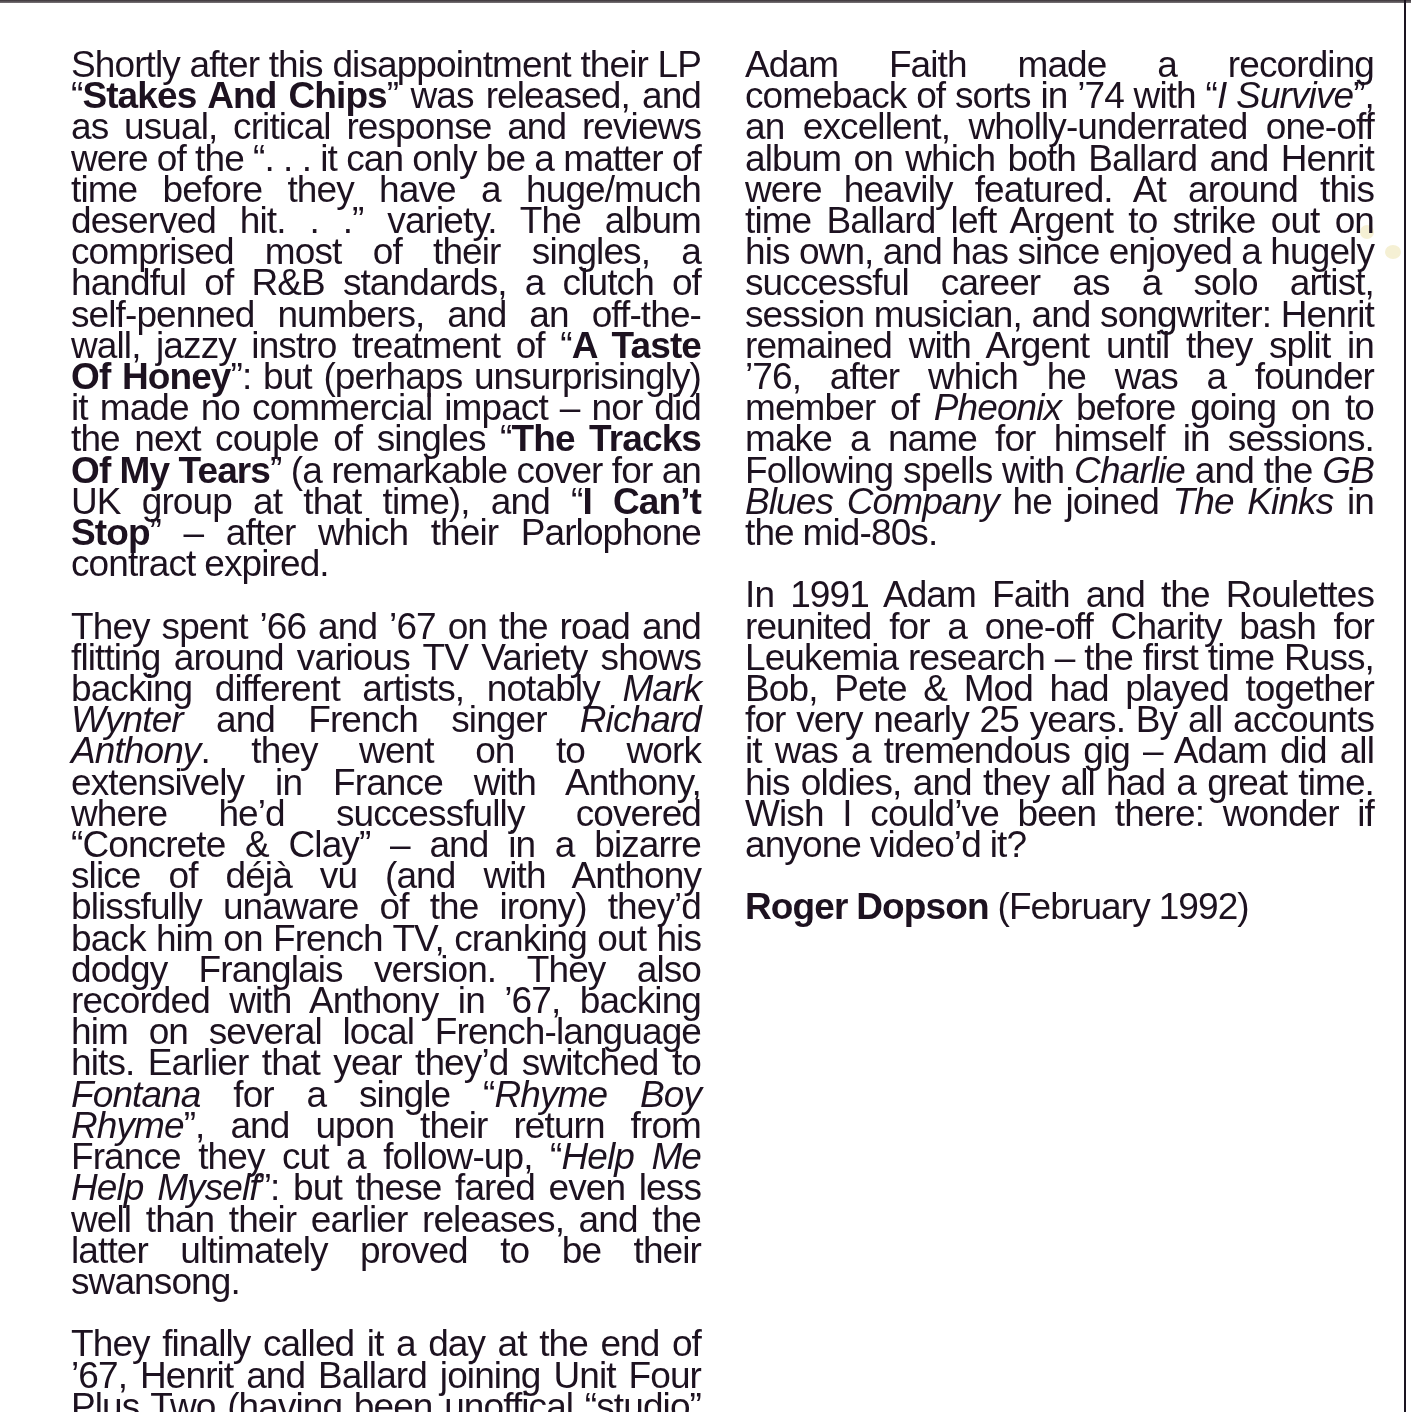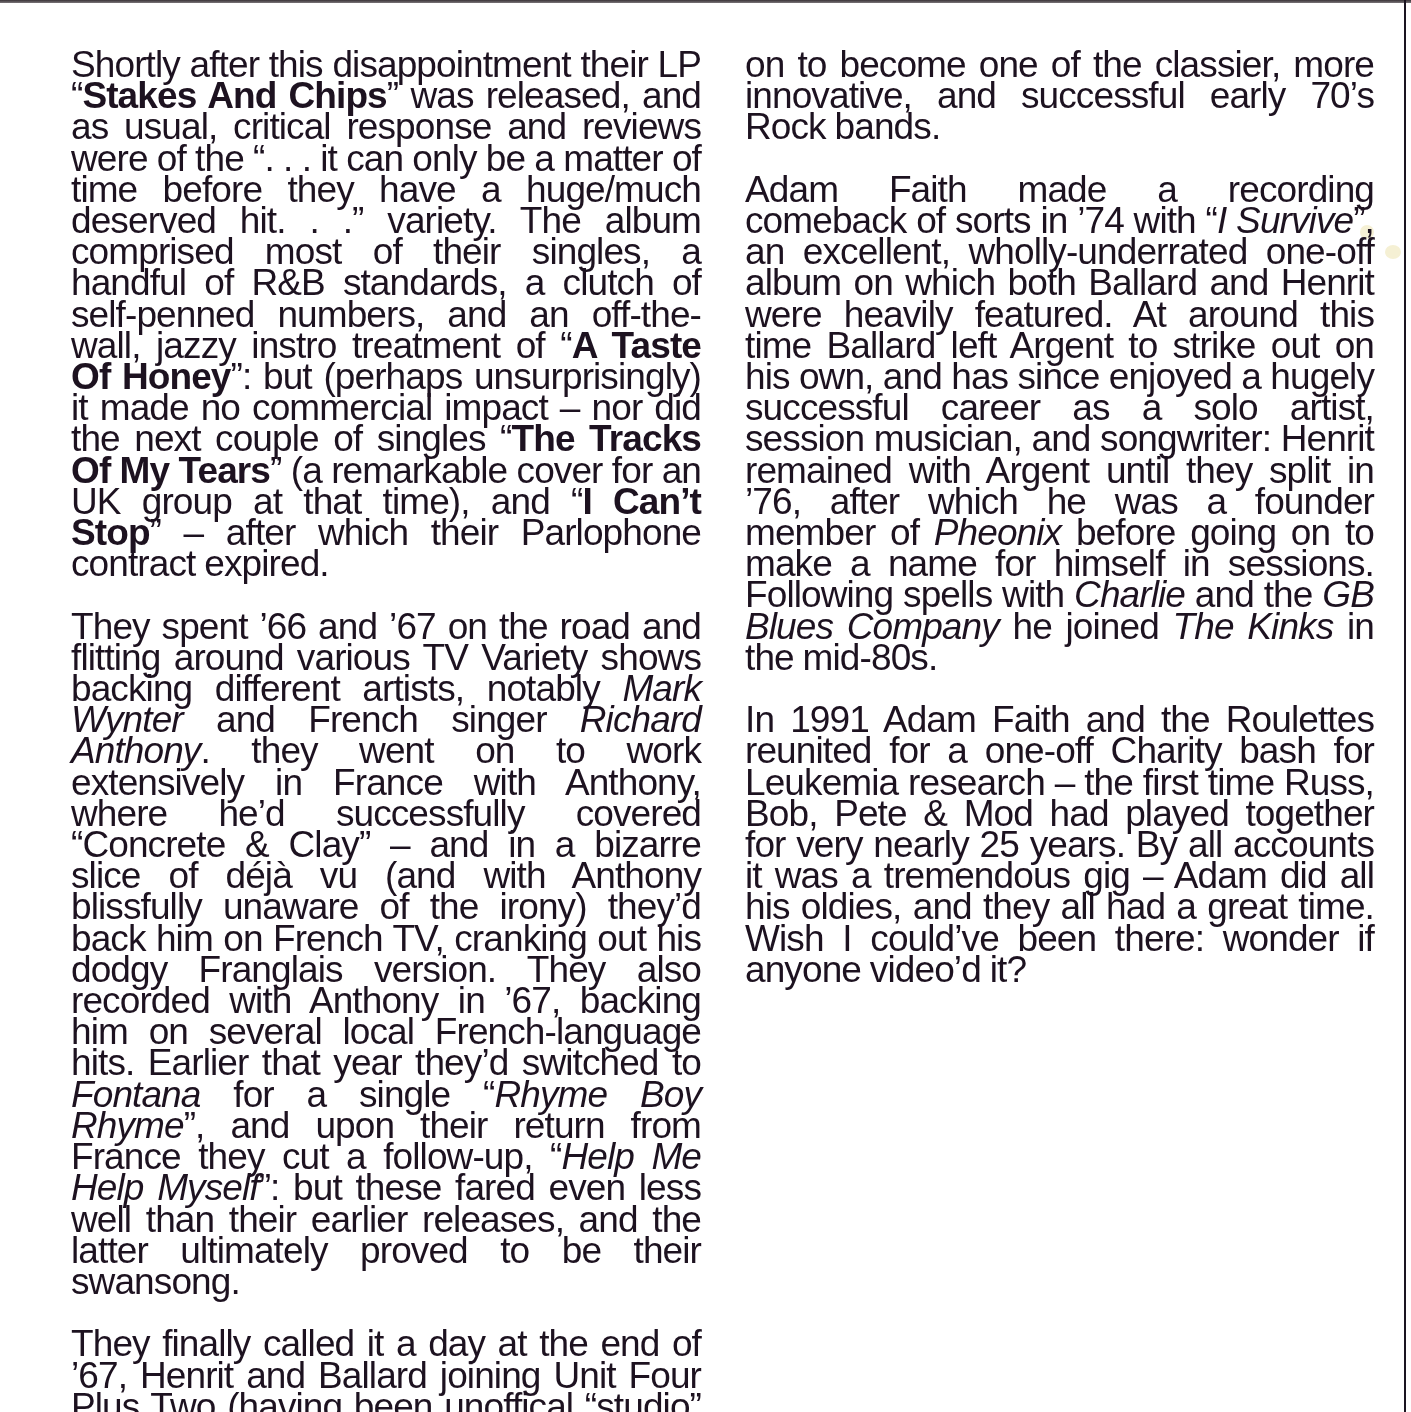--- a/index.html
+++ b/index.html
@@ -38,16 +38,16 @@
 <div class="speck" style="left:1360px;top:225px;width:14px;height:14px;"></div>
 <div class="speck" style="left:1385px;top:245px;width:16px;height:14px;"></div>
 
 <div class="col left">
   <p><span>Shortly after this disappointment their LP “</span><b>Stakes And Chips</b><span>” was released, and as usual, critical response and reviews were of the “. . . it can only be a matter of time before they have a huge/much deserved hit. . .” variety. The album comprised most of their singles, a handful of R&amp;B standards, a clutch of self-penned numbers, and an off-the-wall, jazzy instro treatment of “</span><b>A Taste Of Honey</b><span>”: but (perhaps unsurprisingly) it made no commercial impact – nor did the next couple of singles “</span><b>The Tracks Of My Tears</b><span>” (a remarkable cover for an UK group at that time), and “</span><b>I Can’t Stop</b><span>” – after which their Parlophone contract expired.</span></p>
   <p><span>They spent ’66 and ’67 on the road and flitting around various TV Variety shows backing different artists, notably </span><i>Mark Wynter</i><span> and French singer </span><i>Richard Anthony</i><span>. they went on to work extensively in France with Anthony, where he’d successfully covered “Concrete &amp; Clay” – and in a bizarre slice of déjà vu (and with Anthony blissfully unaware of the irony) they’d back him on French TV, cranking out his dodgy Franglais version. They also recorded with Anthony in ’67, backing him on several local French-language hits. Earlier that year they’d switched to </span><i>Fontana</i><span> for a single “</span><i>Rhyme Boy Rhyme</i><span>”, and upon their return from France they cut a follow-up, “</span><i>Help Me Help Myself</i><span>”: but these fared even less well than their earlier releases, and the latter ultimately proved to be their swansong.</span></p>
   <p><span>They finally called it a day at the end of ’67, Henrit and Ballard joining Unit Four Plus Two (having been unoffical “studio” members for a couple of years), whilst Thorpe became an estate agent, and Rogan went off to run a pub. Unit Four lasted little more than a year before they, too, ground to a halt – whereupon Henrit and Ballard renewed the Hertfordshire connection once again, linking up this time with </span><i>Rod Argent</i><span> and </span><i>Chris White</i><span> (a pair of former </span><i>Zombies</i><span>) to form </span><i>Argent</i><span>, who in turn went</span></p>
 </div>
 
 <div class="col right">
-  <p><span>on to become one of the classier, more innovative, and successful early 70’s Rock bands.</span></p>
   <p><span>Adam Faith made a recording comeback of sorts in ’74 with “</span><i>I Survive</i><span>”, an excellent, wholly-underrated one-off album on which both Ballard and Henrit were heavily featured. At around this time Ballard left Argent to strike out on his own, and has since enjoyed a hugely successful career as a solo artist, session musician, and songwriter: Henrit remained with Argent until they split in ’76, after which he was a founder member of </span><i>Pheonix</i><span> before going on to make a name for himself in sessions. Following spells with </span><i>Charlie</i><span> and the </span><i>GB Blues Company</i><span> he joined </span><i>The Kinks</i><span> in the mid-80s.</span></p>
   <p><span>In 1991 Adam Faith and the Roulettes reunited for a one-off Charity bash for Leukemia research – the first time Russ, Bob, Pete &amp; Mod had played together for very nearly 25 years. By all accounts it was a tremendous gig – Adam did all his oldies, and they all had a great time. Wish I could’ve been there: wonder if anyone video’d it?</span></p>
+  <p class="sig"><b>Roger Dopson</b> <span>(February 1992)</span></p>
 </div>
 
 </body></html>

